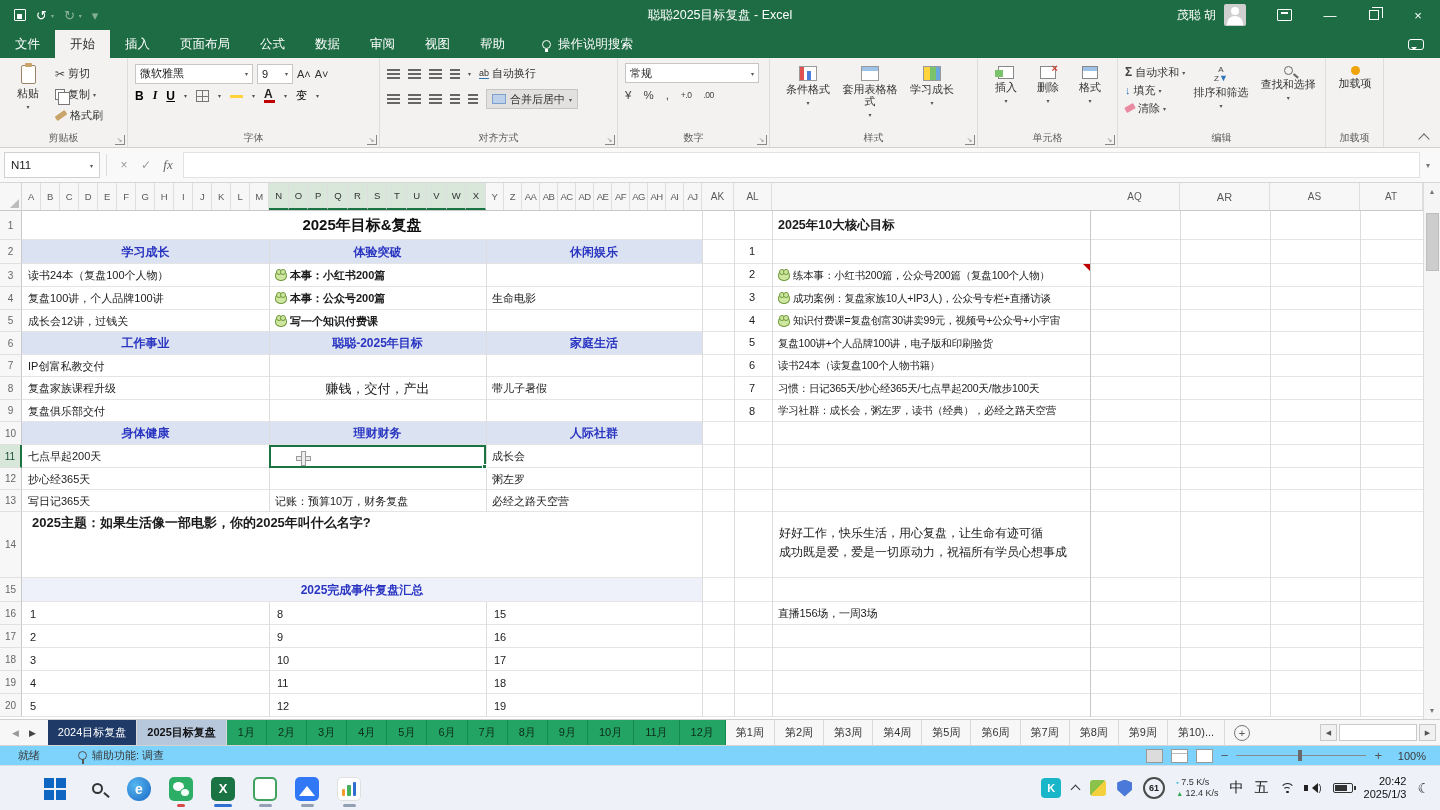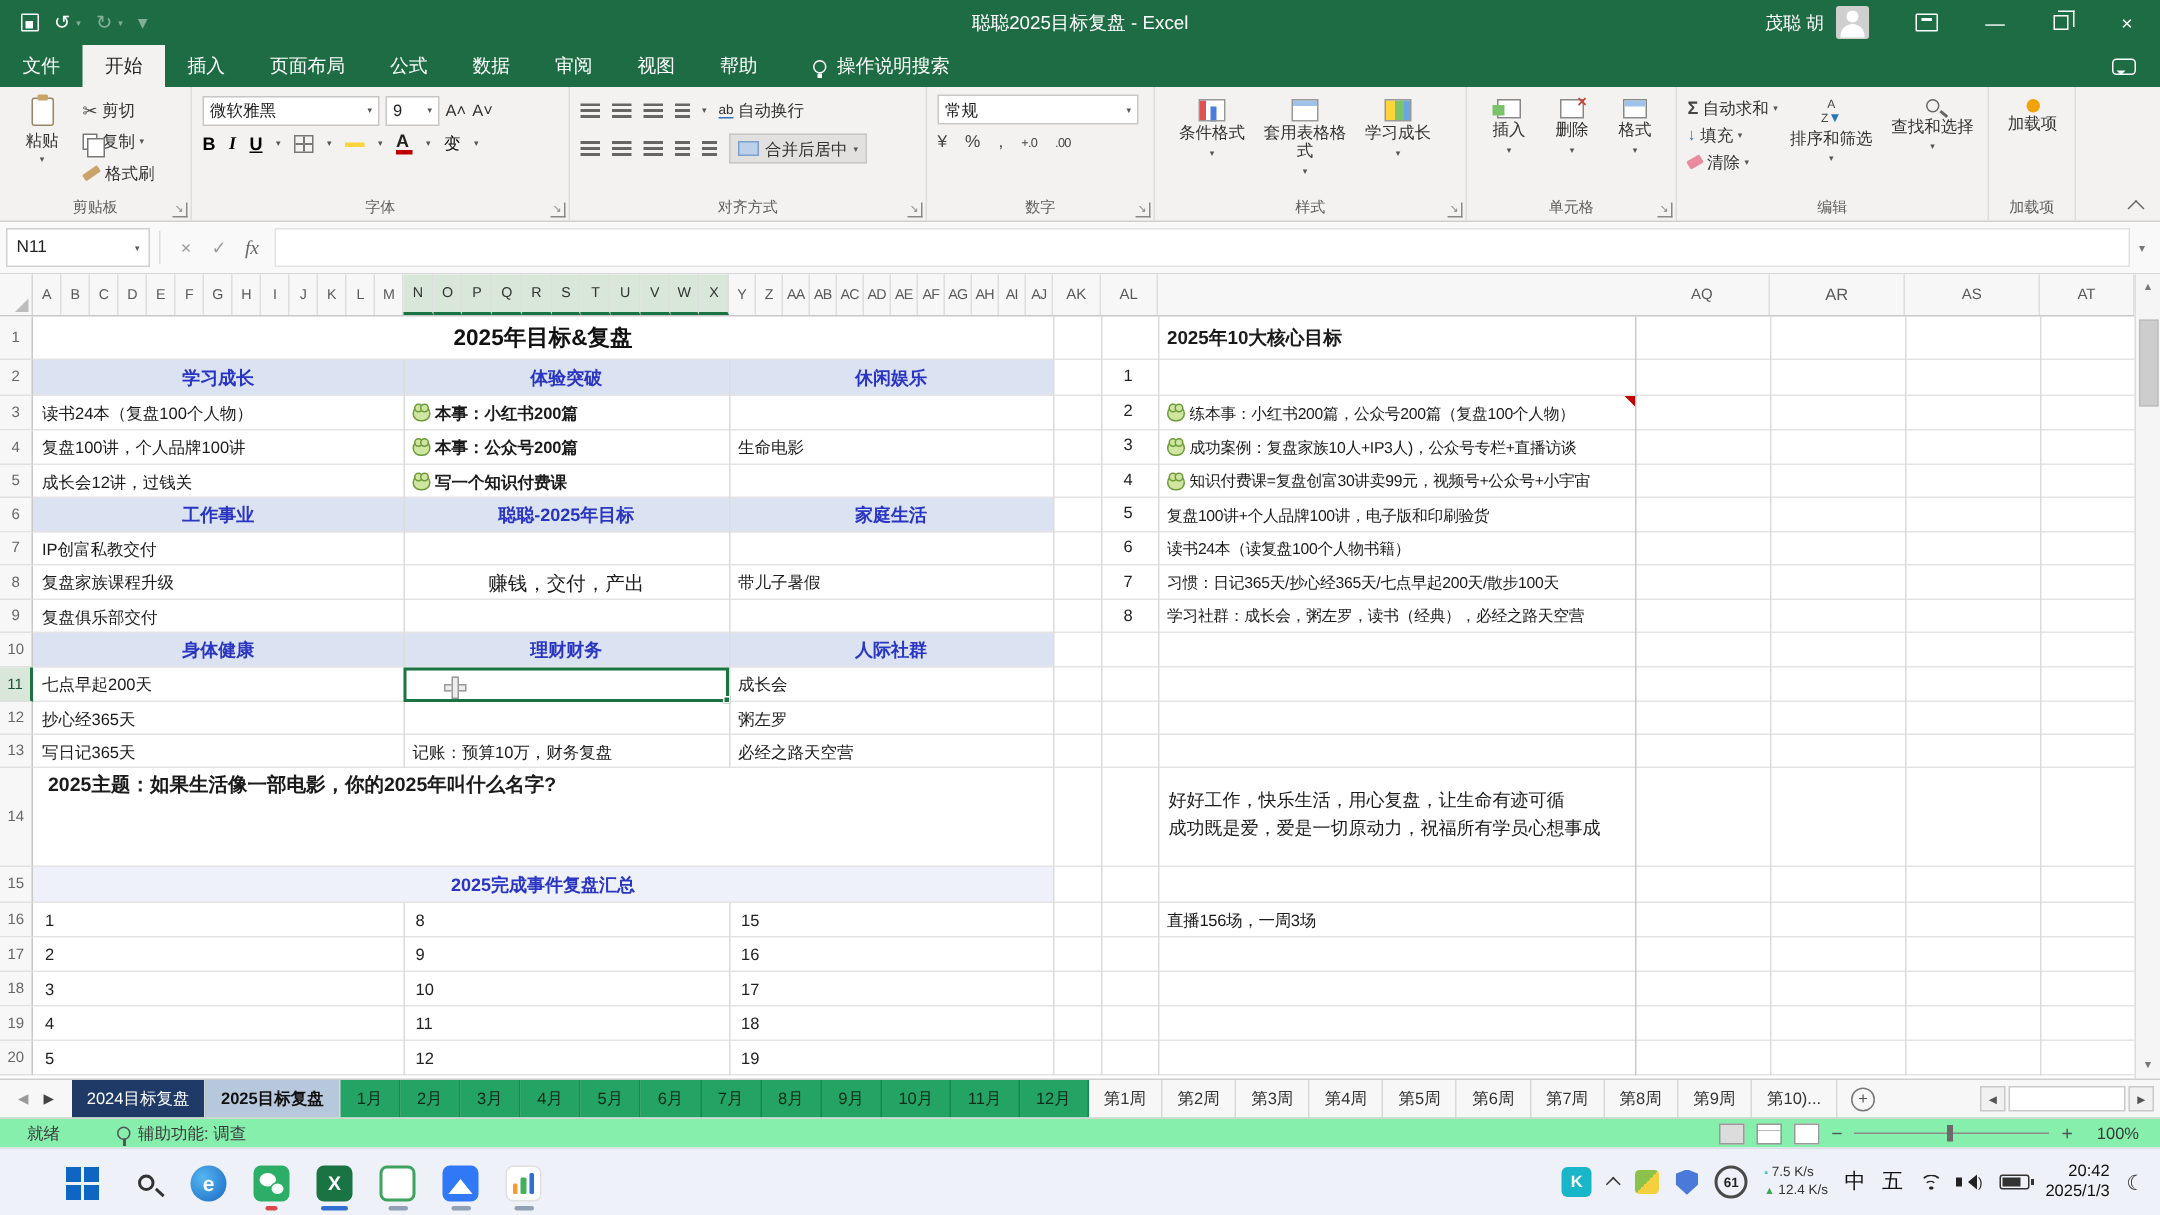--- a/index.html
+++ b/index.html
@@ -139,21 +139,21 @@
 .stab{display:flex;align-items:center;padding:0 10px;border-right:1px solid #d9d9d9;color:#333;white-space:nowrap}
 .stab.t24{background:#1f3a67;color:#fff}
 .stab.t25{background:#b7c7dc;color:#111;font-weight:bold}
 .stab.mon{background:#23a364;color:#0d2b18;padding:0 11px;border-right:1px solid #128a50}
 .plus-tab{width:16px;height:16px;border:1px solid #777;border-radius:50%;align-self:center;margin:0 9px;display:flex;align-items:center;justify-content:center;font-size:11px;color:#555}
 .hscroll{margin-left:auto;display:flex;align-items:center;margin-right:4px;gap:2px}
 .hsbtn{width:17px;height:17px;background:#f1f1f1;border:1px solid #c9c9c9;display:flex;align-items:center;justify-content:center;font-size:7px;color:#555}
 .hstrack{width:78px;height:17px;border:1px solid #c9c9c9;background:#fff}
 
 
-.sbar{position:absolute;left:0;top:745px;width:1440px;height:20px;background:#86efac;border-top:1px solid #d6d4d2;display:flex;align-items:center;font-size:11px;color:#3a3a3a}
+.sbar{position:absolute;left:0;top:745px;width:1440px;height:20px;background:#7dd3fc;border-top:1px solid #d6d4d2;display:flex;align-items:center;font-size:11px;color:#3a3a3a}
 .ready{margin-left:18px}
 .acc{display:flex;align-items:center;gap:5px;margin-left:38px}
 .accic{width:9px;height:9px;border:1.3px solid #555;border-radius:50%;position:relative}
 .accic:after{content:"";position:absolute;left:3px;top:7px;width:1.5px;height:5px;background:#555}
 .sright{margin-left:auto;display:flex;align-items:center;gap:8px;margin-right:14px}
 .vic{width:17px;height:14px;border:1px solid #999;background:#fff}
 .vic.on{background:#dcdcdc}
 .vic.pl{background:linear-gradient(#fff 3px,#bbb 3px 4px,#fff 4px)}
 .zoomtrack{width:130px;height:1px;background:#8a8a8a;position:relative}
 .zoomthumb{position:absolute;left:62px;top:-5px;width:4px;height:11px;background:#6a6a6a}

